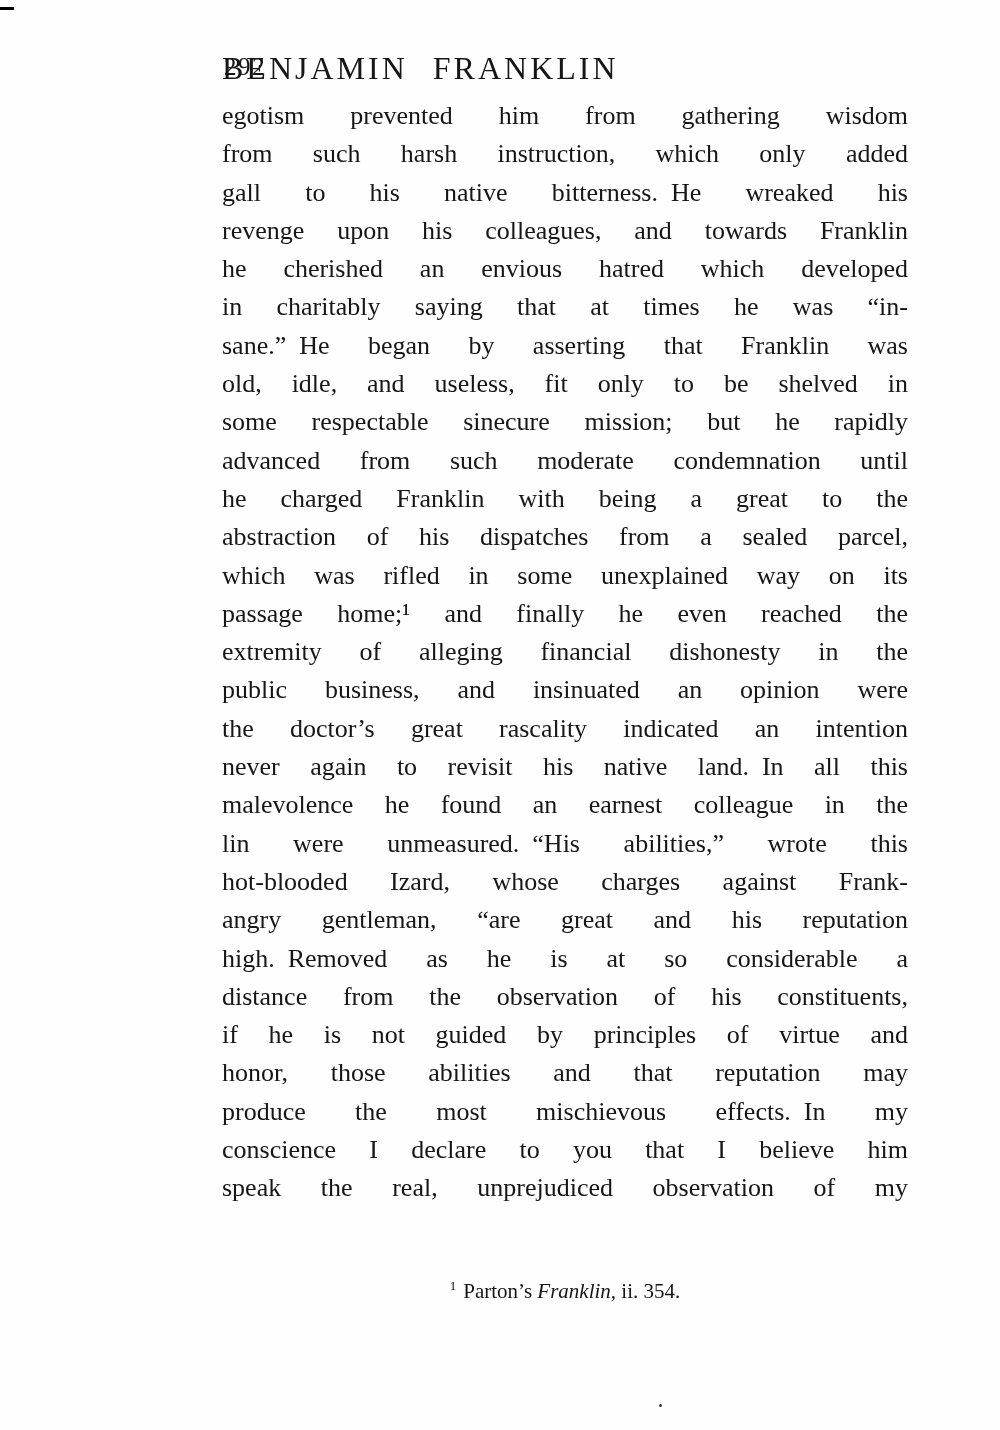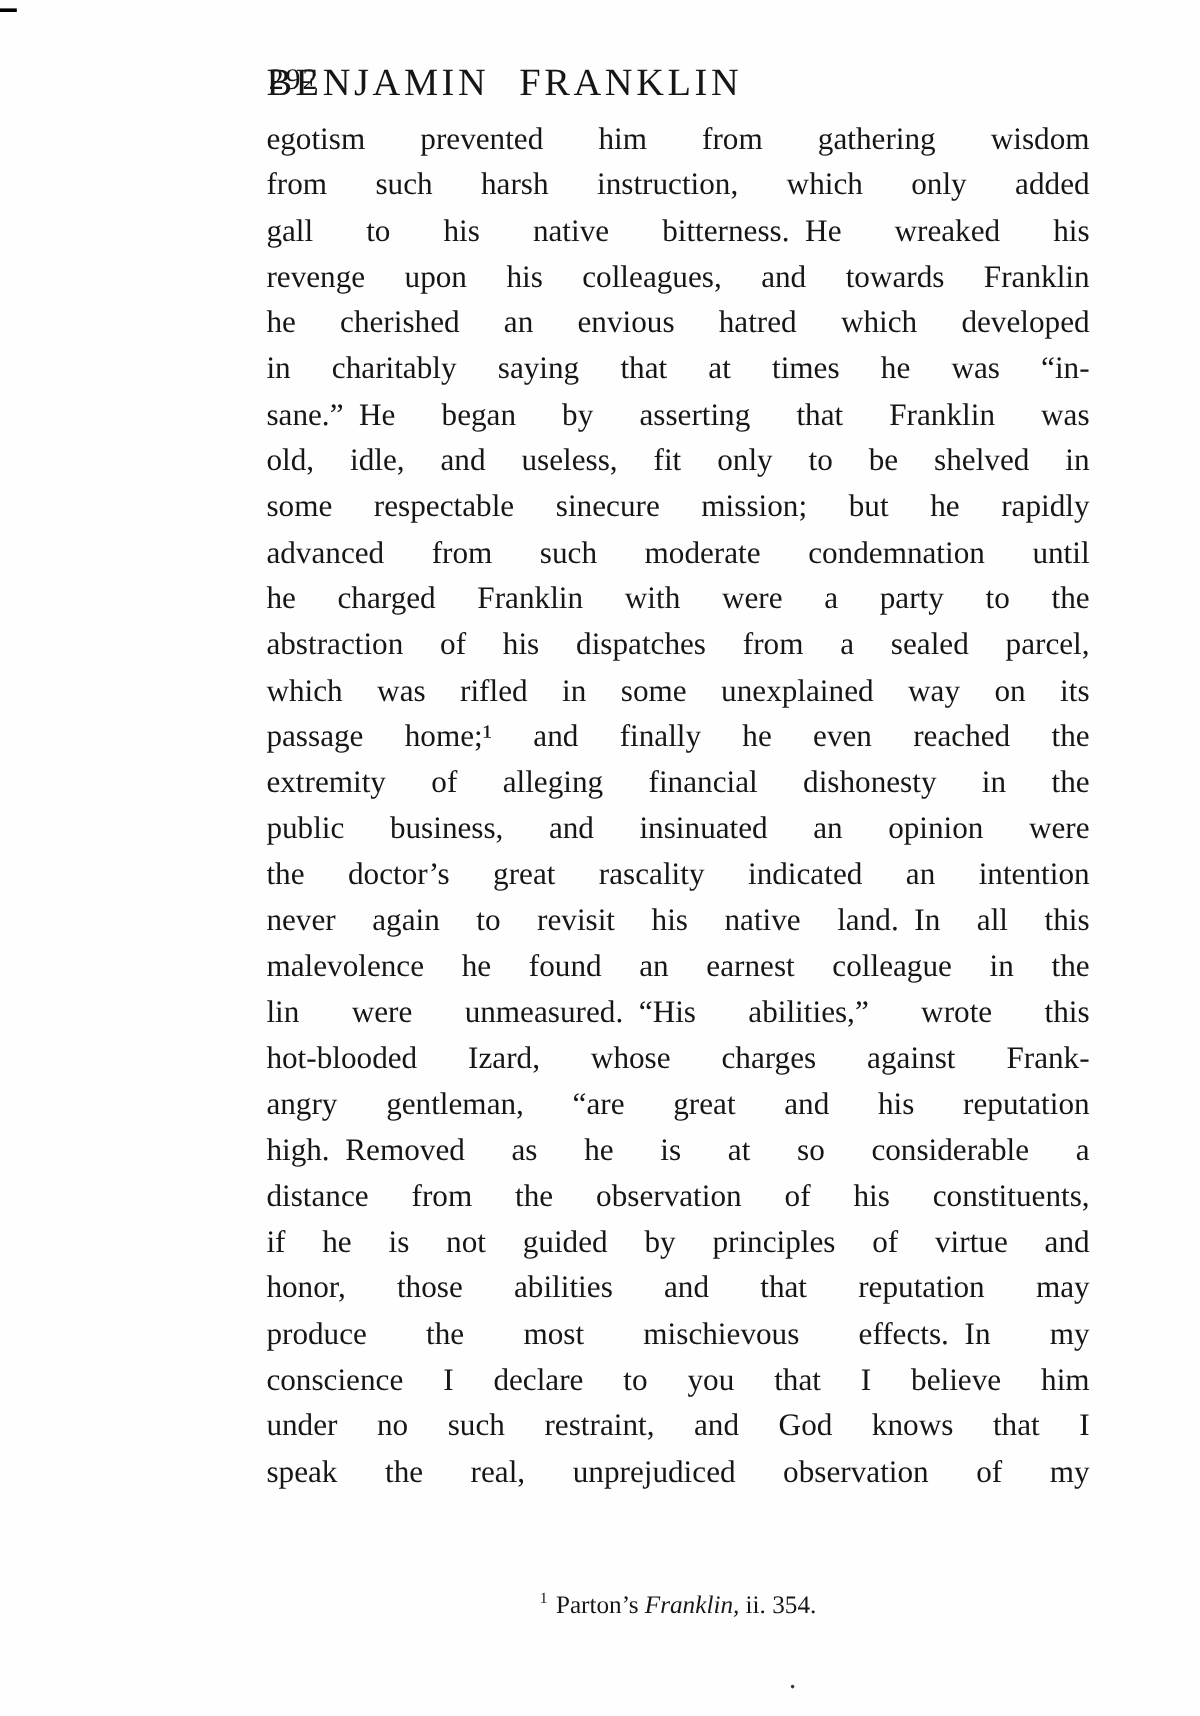--- a/index.html
+++ b/index.html
@@ -50,21 +50,20 @@
     text-align: justify;
     text-align-last: justify;
   }
   .footnote {
     position: absolute;
     left: 222px;
     top: 1278px;
     width: 686px;
     text-align: center;
     font-size: 21px;
-    margin-top: 46px;
   }
   .footnote sup {
     font-size: 13px;
     margin-right: 7px;
   }
   .footnote .fn-italic {
     font-style: italic;
   }
   .artifact-line {
     position: absolute;
@@ -99,39 +98,38 @@
   <div class="line">egotism prevented him from gathering wisdom</div>
       <div class="line">from such harsh instruction, which only added</div>
       <div class="line">gall to his native bitterness. He wreaked his</div>
       <div class="line">revenge upon his colleagues, and towards Franklin</div>
       <div class="line">he cherished an envious hatred which developed</div>
       <div class="line">in charitably saying that at times he was “in-</div>
       <div class="line">sane.” He began by asserting that Franklin was</div>
       <div class="line">old, idle, and useless, fit only to be shelved in</div>
       <div class="line">some respectable sinecure mission; but he rapidly</div>
       <div class="line">advanced from such moderate condemnation until</div>
-      <div class="line">he charged Franklin with were a party to the</div>
+      <div class="line">he charged Franklin with being a great to the</div>
       <div class="line">abstraction of his dispatches from a sealed parcel,</div>
       <div class="line">which was rifled in some unexplained way on its</div>
       <div class="line">passage home;¹ and finally he even reached the</div>
       <div class="line">extremity of alleging financial dishonesty in the</div>
       <div class="line">public business, and insinuated an opinion were</div>
       <div class="line">the doctor’s great rascality indicated an intention</div>
       <div class="line">never again to revisit his native land. In all this</div>
       <div class="line">malevolence he found an earnest colleague in the</div>
       <div class="line">lin were unmeasured. “His abilities,” wrote this</div>
       <div class="line">hot-blooded Izard, whose charges against Frank-</div>
       <div class="line">angry gentleman, “are great and his reputation</div>
       <div class="line">high. Removed as he is at so considerable a</div>
       <div class="line">distance from the observation of his constituents,</div>
       <div class="line">if he is not guided by principles of virtue and</div>
       <div class="line">honor, those abilities and that reputation may</div>
       <div class="line">produce the most mischievous effects. In my</div>
       <div class="line">conscience I declare to you that I believe him</div>
-      <div class="line">under no such restraint, and God knows that I</div>
       <div class="line">speak the real, unprejudiced observation of my</div>
     </div>
 
   <div class="footnote">
     <sup>1</sup><span>Parton’s</span><span class="fn-italic"> Franklin,</span><span> ii. 354.</span>
   </div>
 
   <div class="artifact-line"></div>
   <div class="artifact-speck"></div>
 

